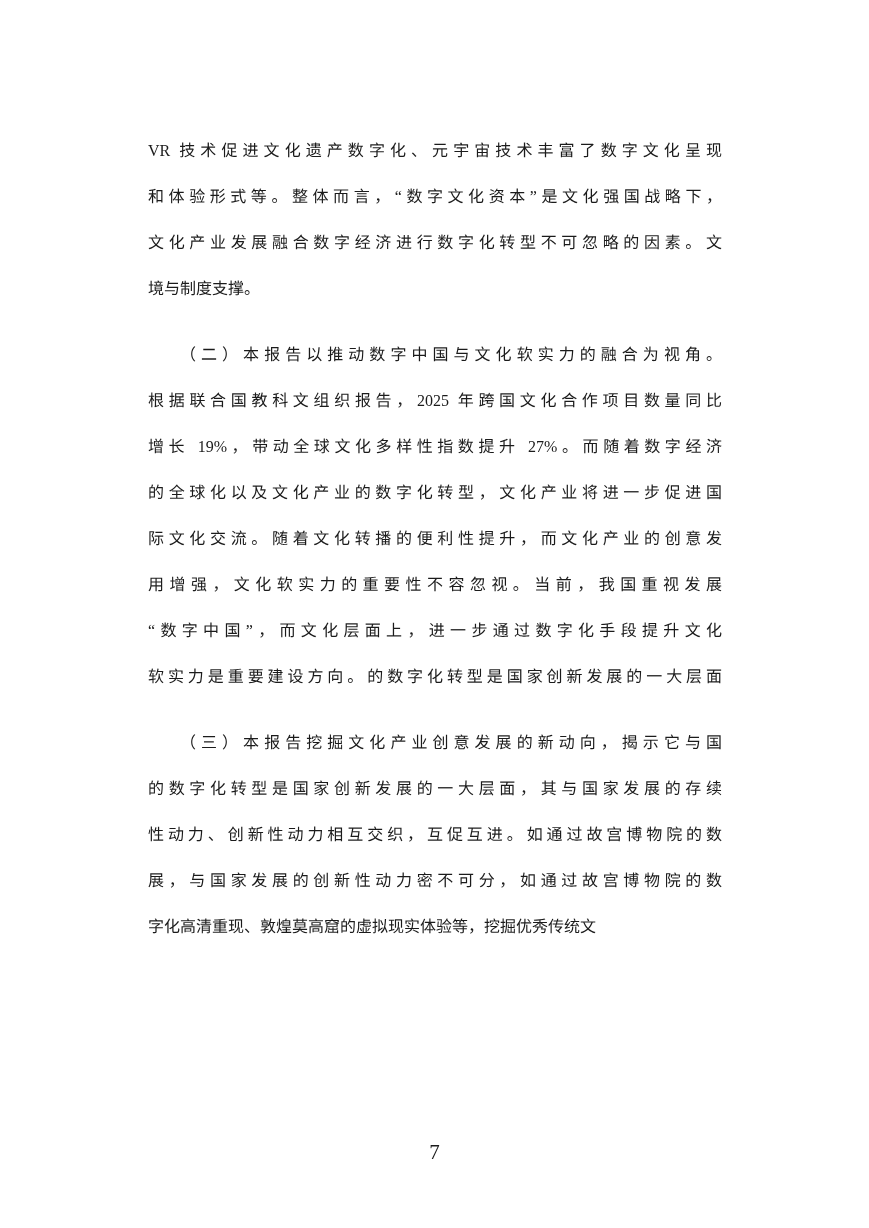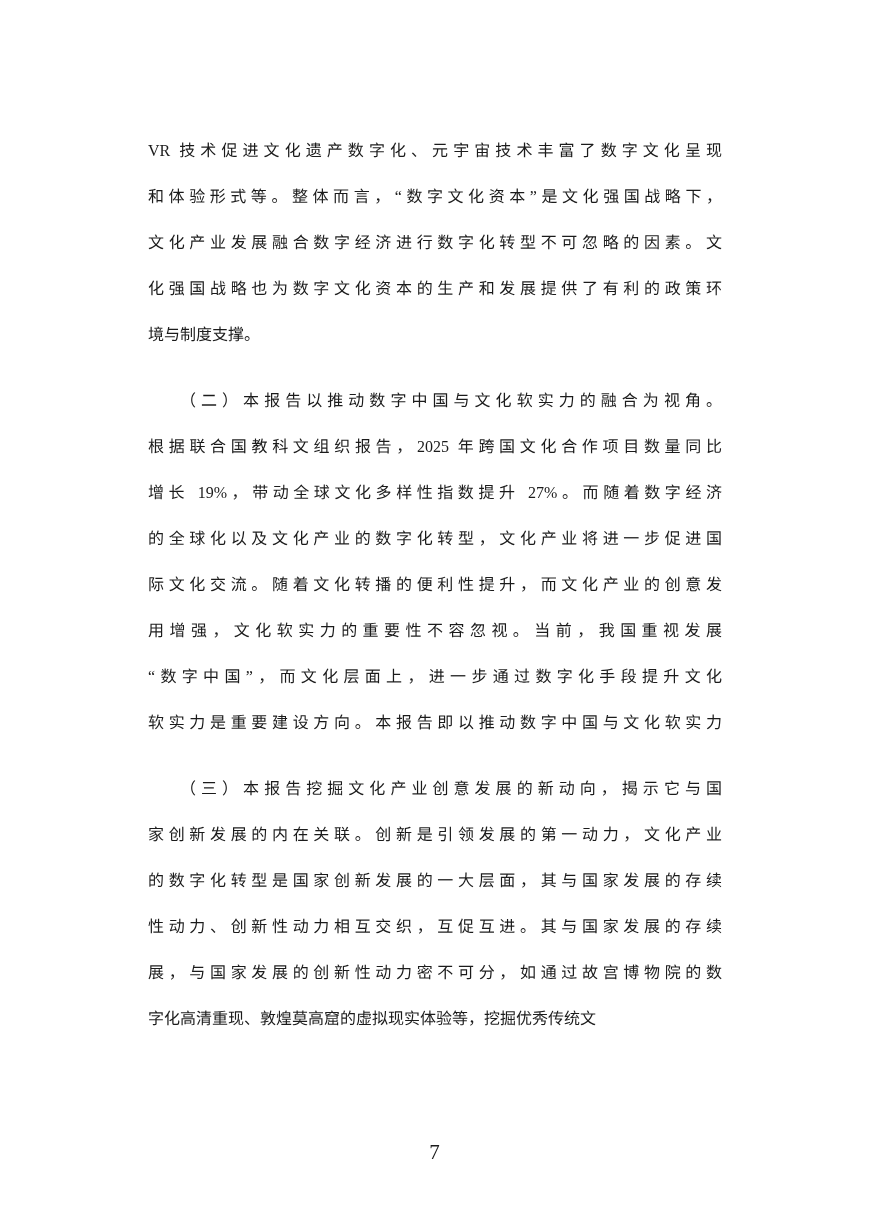--- a/index.html
+++ b/index.html
@@ -61,38 +61,36 @@
 <body>
 
 <div class="page">
 
   <section class="body-text">
 
   <div class="para">
         <div class="line">VR 技术促进文化遗产数字化、元宇宙技术丰富了数字文化呈现</div>
         <div class="line">和体验形式等。整体而言，“数字文化资本”是文化强国战略下，</div>
         <div class="line">文化产业发展融合数字经济进行数字化转型不可忽略的因素。文</div>
-        <div class="line">化强国战略也为数字文化资本的生产和发展提供了有利的政策环</div>
         <div class="line line-last">境与制度支撑。</div>
       </div>
       <div class="para">
         <div class="line indent">（二）本报告以推动数字中国与文化软实力的融合为视角。</div>
         <div class="line">根据联合国教科文组织报告，2025 年跨国文化合作项目数量同比</div>
         <div class="line">增长 19%，带动全球文化多样性指数提升 27%。而随着数字经济</div>
         <div class="line">的全球化以及文化产业的数字化转型，文化产业将进一步促进国</div>
         <div class="line">际文化交流。随着文化转播的便利性提升，而文化产业的创意发</div>
         <div class="line">用增强，文化软实力的重要性不容忽视。当前，我国重视发展</div>
         <div class="line">“数字中国”，而文化层面上，进一步通过数字化手段提升文化</div>
-        <div class="line">软实力是重要建设方向。本报告即以推动数字中国与文化软实力</div>
+        <div class="line">软实力是重要建设方向。的数字化转型是国家创新发展的一大层面</div>
       </div>
       <div class="para">
         <div class="line indent">（三）本报告挖掘文化产业创意发展的新动向，揭示它与国</div>
-        <div class="line">家创新发展的内在关联。创新是引领发展的第一动力，文化产业</div>
         <div class="line">的数字化转型是国家创新发展的一大层面，其与国家发展的存续</div>
-        <div class="line">性动力、创新性动力相互交织，互促互进。其与国家发展的存续</div>
+        <div class="line">性动力、创新性动力相互交织，互促互进。如通过故宫博物院的数</div>
         <div class="line">展，与国家发展的创新性动力密不可分，如通过故宫博物院的数</div>
         <div class="line line-last">字化高清重现、敦煌莫高窟的虚拟现实体验等，挖掘优秀传统文</div>
       </div>
     </section>
 
   <footer class="page-footer">
     <span class="page-number">7</span>
   </footer>
 
 </div>

